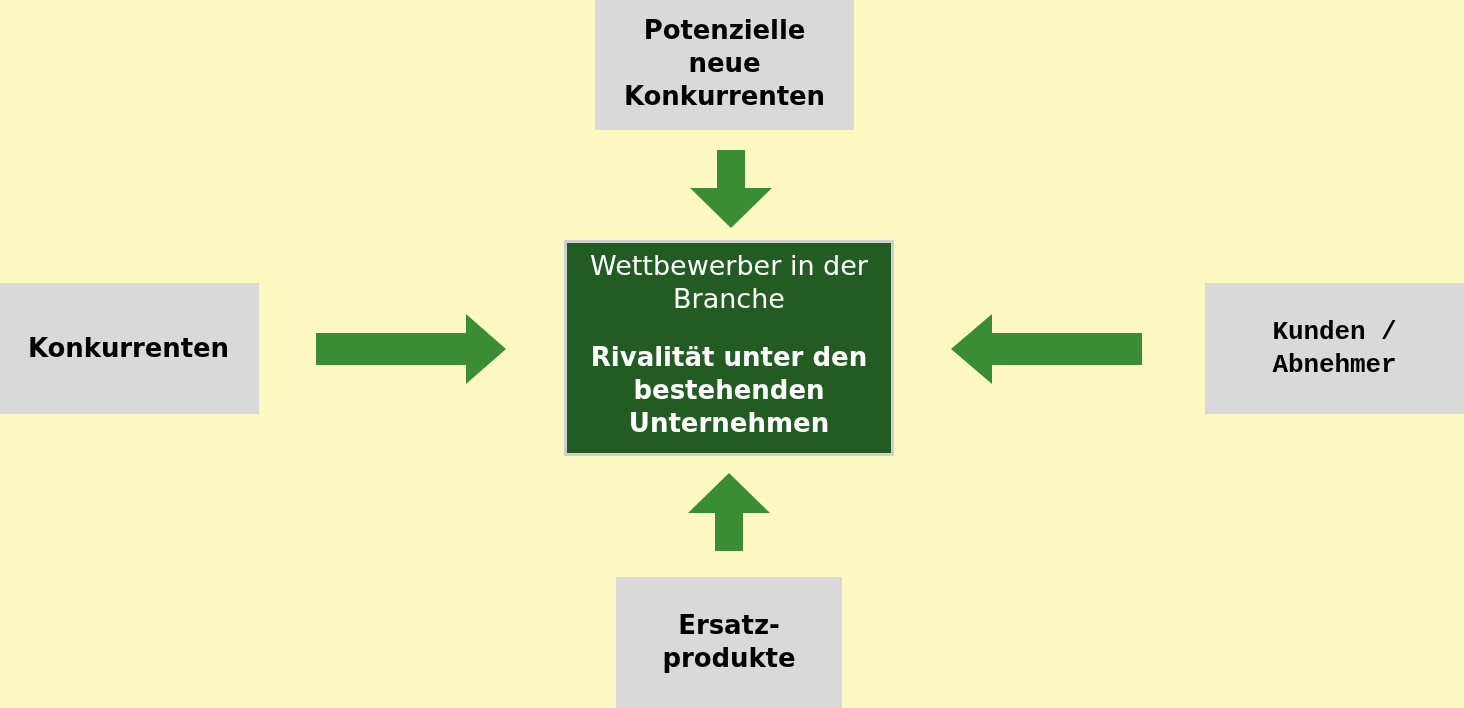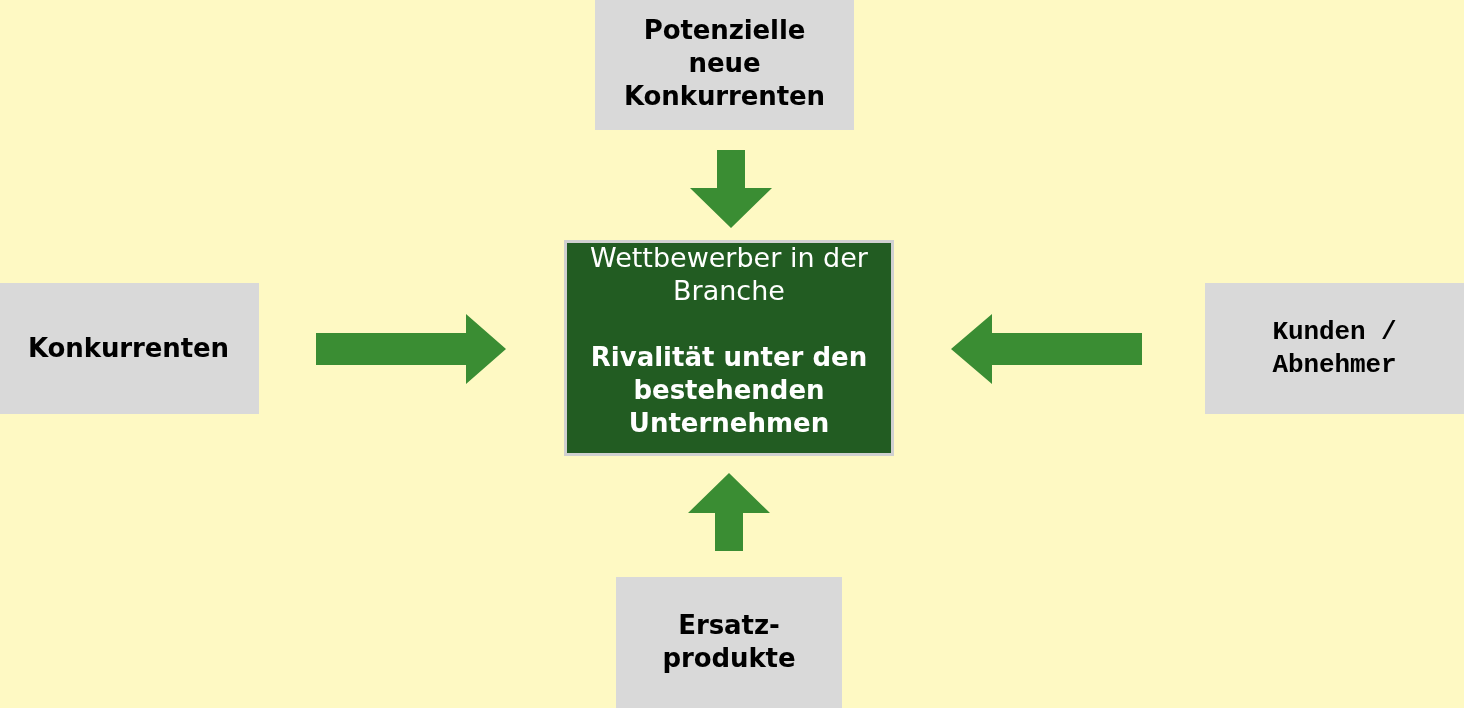--- a/index.html
+++ b/index.html
@@ -92,21 +92,21 @@
     font-size: 27px;
     line-height: 33px;
     font-weight: normal;
     margin: 0 0 18px 0;
     padding: 0;
   }
   #box-rivalry .subheading {
     font-size: 26px;
     line-height: 33px;
     font-weight: bold;
-    margin: 16px;
+    margin: 8px;
     padding: 0;
   }
 
   
   .arrow {
     position: absolute;
   }
   .arrow svg { display: block; }
 
   #arrow-top    { left: 690px; top: 150px; width: 82px;  height: 78px; }

